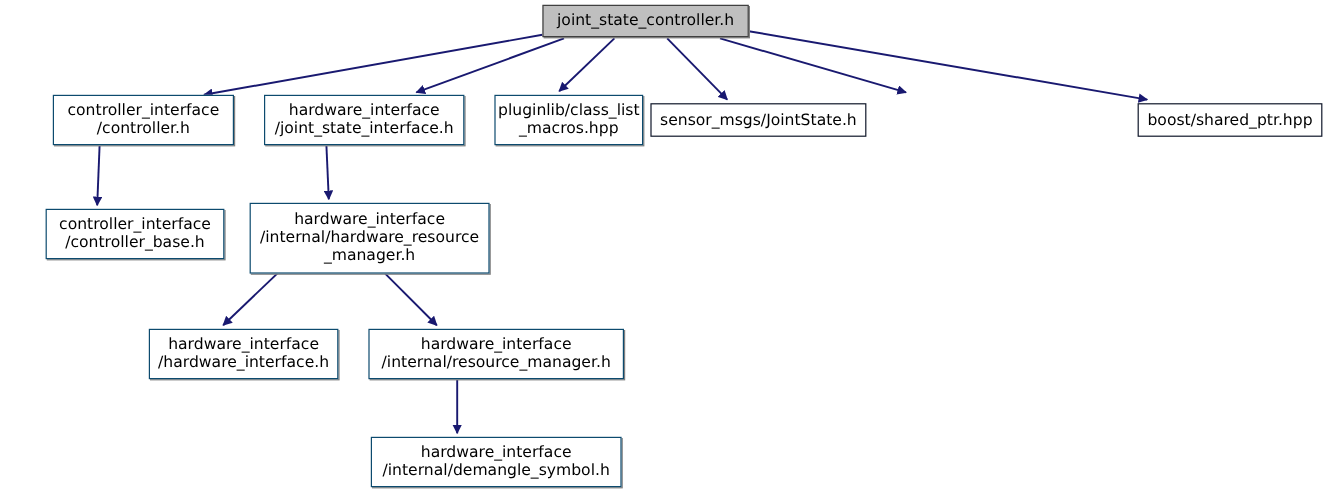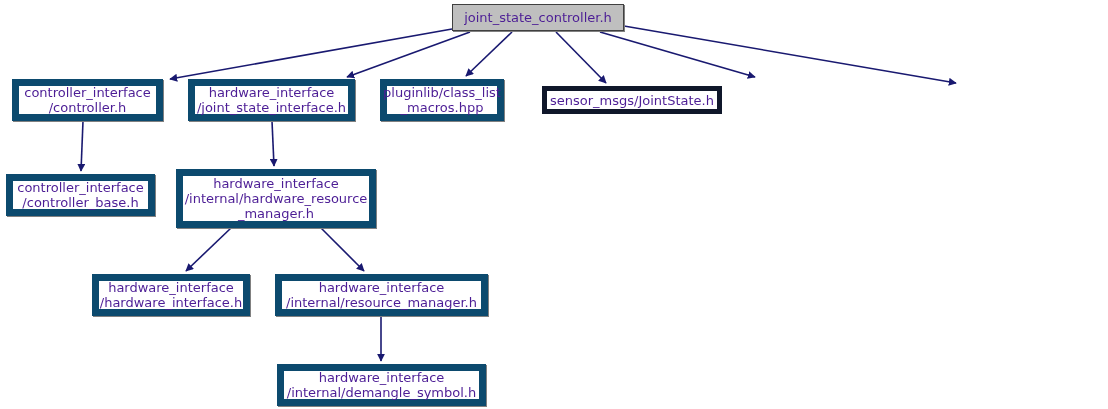--- a/index.html
+++ b/index.html
@@ -25,33 +25,34 @@
   }
   .node {
     position: absolute;
     box-sizing: border-box;
     display: flex;
     align-items: center;
     justify-content: center;
     text-align: center;
     background: #ffffff;
     border: 1px solid #000000;
-    color: #4c1d95;
+    color: #000000;
     font-size: 13px;
     line-height: 15px;
     white-space: pre;
     letter-spacing: 0px;
   }
   
   .node.local {
-    border: 7px solid #0c4a6e;
+    border: 1px solid #0c4a6e;
     box-shadow: 1px 1px 0 0 #808080;
+    margin-left: 32px;
   }
   .node.external {
-    border: 5px solid #0f172a;
+    border: 1px solid #0f172a;
     box-shadow: none;
   }
   .node.root {
     background: #bfbfbf;
     border: 1px solid #404040;
     box-shadow: 1px 1px 0 0 #808080;
   }
   .node .label {
     display: block;
     padding: 0 6px;
@@ -100,20 +101,23 @@
   <div class="node local" style="left:380px; top:79px; width:124px; height:42px;">
     <span class="label">pluginlib/class_list
 _macros.hpp</span>
   </div>
 
   <div class="node external" style="left:542px; top:86px; width:180px; height:28px;">
     <span class="label">sensor_msgs/JointState.h</span>
   </div>
 
 
+  <div class="node external" style="left:948px; top:86px; width:154px; height:28px;">
+    <span class="label">boost/shared_ptr.hpp</span>
+  </div>
 
   <div class="node local" style="left:6px; top:174px; width:149px; height:42px;">
     <span class="label">controller_interface
 /controller_base.h</span>
   </div>
 
   <div class="node local" style="left:176px; top:169px; width:200px; height:59px;">
     <span class="label">hardware_interface
 /internal/hardware_resource
 _manager.h</span>

